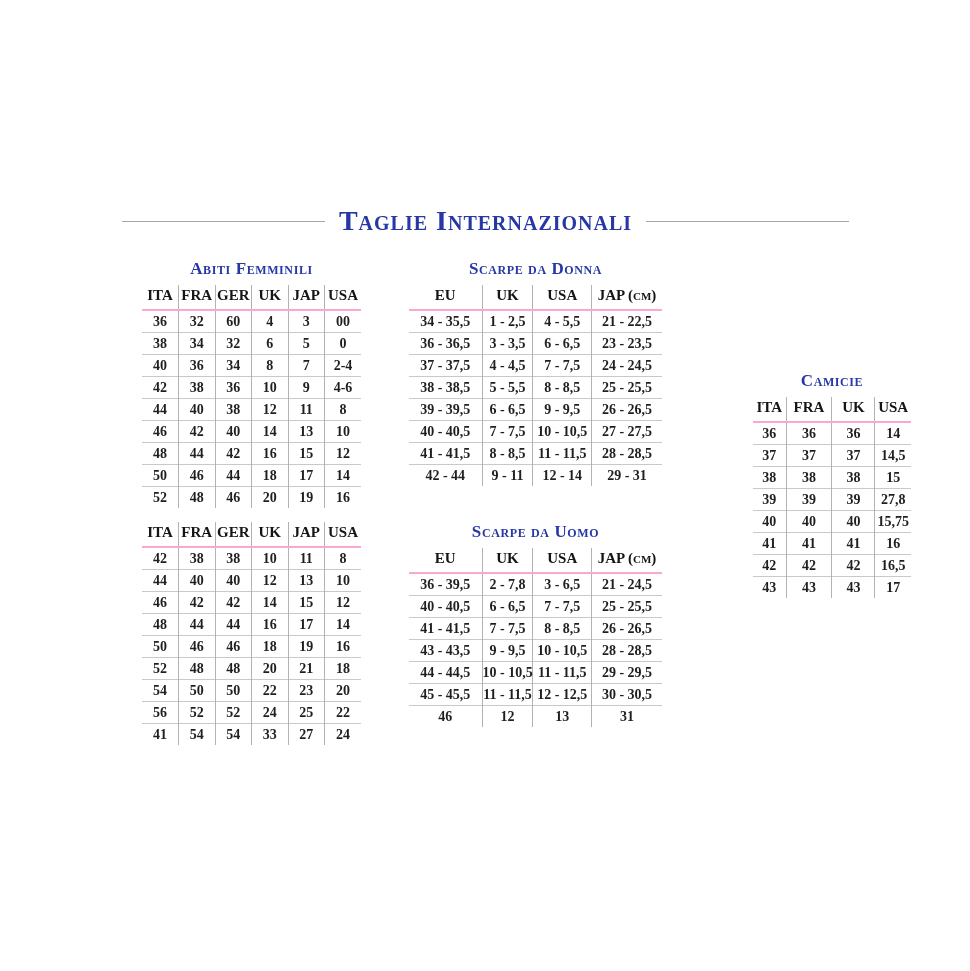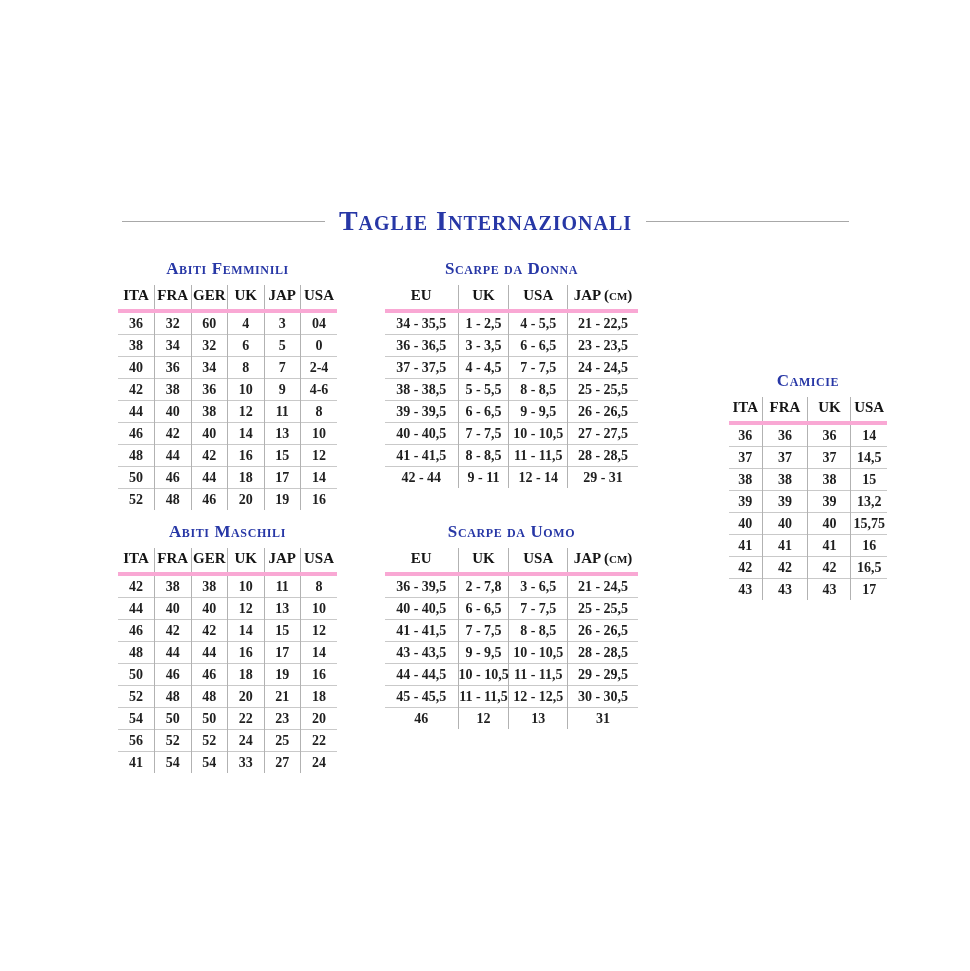--- a/index.html
+++ b/index.html
@@ -35,21 +35,21 @@
     margin: 0;
     font-size: 28px;
     font-weight: bold;
     font-variant: small-caps;
     letter-spacing: 1px;
     color: #2737a6;
     white-space: nowrap;
   }
 
   
-  .tbl-section { position: absolute; }
+  .tbl-section { position: absolute; margin-left: 24px; }
   #sec-abiti-femminili { left: 118px; top: 259px; width: 219px; }
   #sec-scarpe-donna    { left: 385px; top: 259px; width: 253px; }
   #sec-camicie         { left: 729px; top: 371px; width: 158px; }
   #sec-abiti-maschili  { left: 118px; top: 522px; width: 219px; }
   #sec-scarpe-uomo     { left: 385px; top: 522px; width: 253px; }
 
   h2.section-title {
     margin: 0 0 6px 0;
     font-size: 17px;
     font-weight: bold;
@@ -66,21 +66,21 @@
     table-layout: fixed;
   }
   table.size-table th {
     font-size: 15px;
     font-weight: bold;
     font-variant: small-caps;
     color: #151515;
     text-align: center;
     padding: 2px 0 5px 0;
     line-height: 17px;
-    border-bottom: 4px solid #f9a8d4;
+    border-bottom: 2px solid #f9a8d4;
     white-space: nowrap;
   }
   table.size-table td {
     font-size: 14px;
     font-weight: bold;
     color: #1f1f1f;
     text-align: center;
     padding: 2px 0;
     line-height: 17px;
     white-space: nowrap;
@@ -127,21 +127,21 @@
           <th>USA</th>
         </tr>
       </thead>
       <tbody>
         <tr>
           <td>36</td>
           <td>32</td>
           <td>60</td>
           <td>4</td>
           <td>3</td>
-          <td>04</td>
+          <td>00</td>
         </tr>
         <tr>
           <td>38</td>
           <td>34</td>
           <td>32</td>
           <td>6</td>
           <td>5</td>
           <td>0</td>
         </tr>
         <tr>
@@ -295,21 +295,21 @@
         <tr>
           <td>38</td>
           <td>38</td>
           <td>38</td>
           <td>15</td>
         </tr>
         <tr>
           <td>39</td>
           <td>39</td>
           <td>39</td>
-          <td>13,2</td>
+          <td>27,8</td>
         </tr>
         <tr>
           <td>40</td>
           <td>40</td>
           <td>40</td>
           <td>15,75</td>
         </tr>
         <tr>
           <td>41</td>
           <td>41</td>
@@ -326,21 +326,20 @@
           <td>43</td>
           <td>43</td>
           <td>43</td>
           <td>17</td>
         </tr>
       </tbody>
     </table>
 </section>
 
 <section class="tbl-section" id="sec-abiti-maschili">
-  <h2 class="section-title">Abiti Maschili</h2>
   <table class="size-table clothes">
       <thead>
         <tr>
           <th>ITA</th>
           <th>FRA</th>
           <th>GER</th>
           <th>UK</th>
           <th>JAP</th>
           <th>USA</th>
         </tr>

